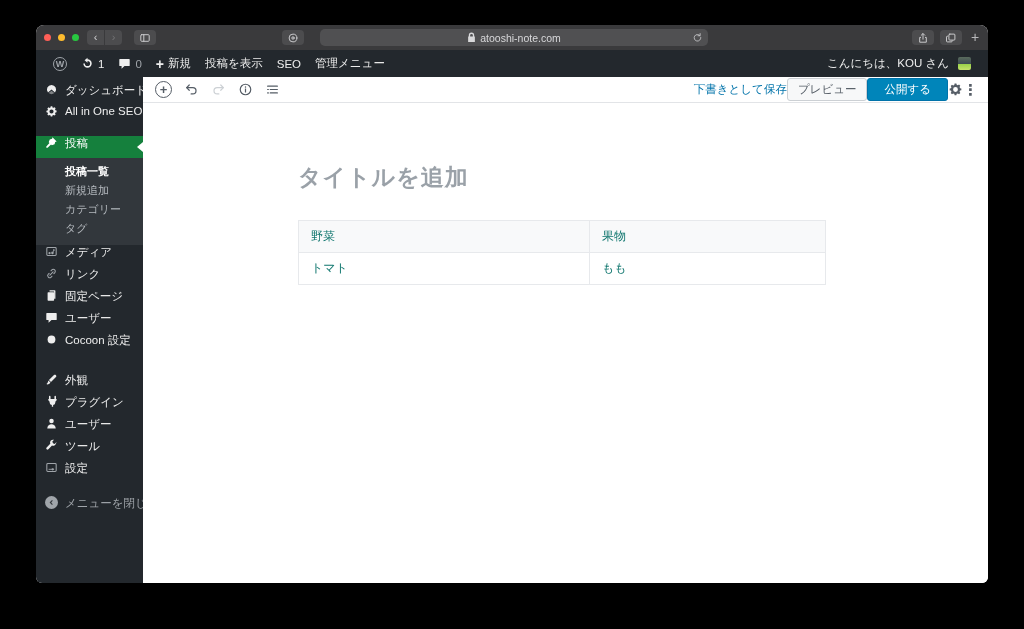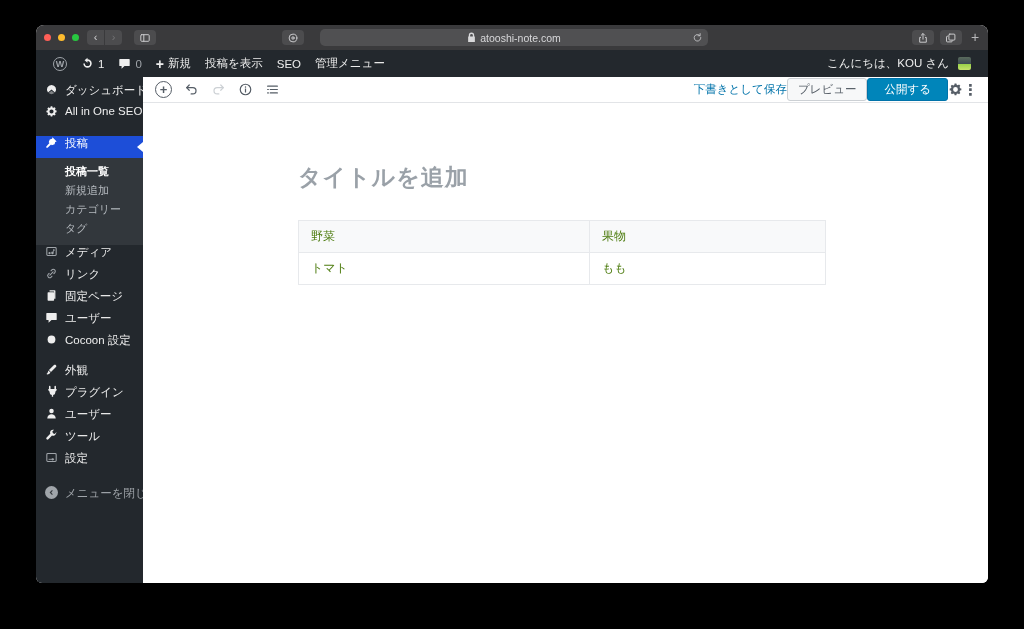--- a/index.html
+++ b/index.html
@@ -44,31 +44,31 @@
   .ab-spacer { flex:1; }
   .avatar { width:13px; height:13px; border-radius:2px; margin-left:5px;
             background:linear-gradient(180deg,#5a6b5d 0%,#3c4a52 55%,#9ad24a 55%,#c6e36b 100%); }
 
   
   .wbody { flex:1; display:flex; min-height:0; }
   .sidebar { width:107px; background:#23282d; color:#eeeeee; font-size:11.5px; flex:0 0 auto;
              padding-top:6px; overflow:hidden; }
   .s-item { display:flex; gap:7px; height:22px; padding:0 0 0 9px; cursor:pointer; position:relative; }
   .s-item svg { width:13px; height:13px; fill:#a0a5aa; flex:0 0 auto; }
-  .s-item.active { background:#1d4ed8; color:#fff; }
+  .s-item.active { background:#15803d; color:#fff; }
   .s-item.active svg { fill:#fff; }
   .s-item.active .notch { position:absolute; right:0; top:50%; margin-top:-5px; width:0; height:0;
                           border-top:5px solid transparent; border-bottom:5px solid transparent;
                           border-right:6px solid #ffffff; }
   .s-label { white-space:nowrap; }
   .submenu { background:#32373c; padding:4px 0 7px 0; }
   .sub-item { height:19px; line-height:19px; padding-left:29px; color:#b4b9be; font-size:11px;
               cursor:pointer; white-space:nowrap; }
   .sub-item.current { color:#ffffff; font-weight:bold; }
-  .gap9 { margin-top:9px; } .gap8 { margin-top:8px; } .gap13 { margin-top:13px; }
+  .gap9 { margin-top:9px; } .gap8 { margin-top:18px; } .gap13 { margin-top:13px; }
   .collapse-item { color:#a0a5aa; }
   .collapse-item .circ { width:13px; height:13px; border-radius:50%; background:#a0a5aa; flex:0 0 auto;
                          display:flex; align-items:center; justify-content:center; }
   .collapse-item .circ svg { width:9px; height:9px; fill:none; stroke:#32373c; stroke-width:2.5; }
 
   
   .main { flex:1; background:#fff; display:flex; flex-direction:column; min-width:0; }
   .ed-header { height:26px; border-bottom:1px solid #e2e4e7; display:flex; align-items:center;
                padding:0 10px 0 12px; flex:0 0 auto; }
   .eh-left { display:flex; align-items:center; gap:12px; }
@@ -82,21 +82,21 @@
   .link-save { color:#0073aa; font-size:11.5px; cursor:pointer; }
   .btn-preview { font-size:11.5px; color:#555d66; background:#f7f8f9; border:1px solid #ccd0d4;
                  border-radius:3px; padding:3px 10px; cursor:pointer; }
   .btn-publish { font-size:11.5px; color:#fff; background:#0085ba; border:1px solid #0073aa;
                  border-radius:3px; padding:3px 16px; cursor:pointer; }
   .more-v { color:#555d66; font-size:15px; font-weight:bold; letter-spacing:0; cursor:pointer; line-height:1; }
 
   .canvas { flex:1; overflow:auto; }
   .content { width:528px; margin:59px 0 0 155px; }
   .post-title { font-size:23px; font-weight:bold; color:#9aa1a8; letter-spacing:1px; }
-  .wp-table { width:100%; border-collapse:collapse; margin-top:27px; font-size:12px; color:#4d7c0f; }
+  .wp-table { width:100%; border-collapse:collapse; margin-top:27px; font-size:12px; color:#0f766e; }
   .wp-table td { border:1px solid #e7e9ec; height:32px; padding:0 0 0 12px; }
   .wp-table .c1 { width:55.2%; }
   .wp-table tr.shade td { background:#f8f9fa; }
 
   svg.stroked { fill:none; stroke:currentColor; stroke-width:1.6; stroke-linecap:round; stroke-linejoin:round; }
   svg.filled { fill:currentColor; }
 </style>
 </head>
 <body>
 

